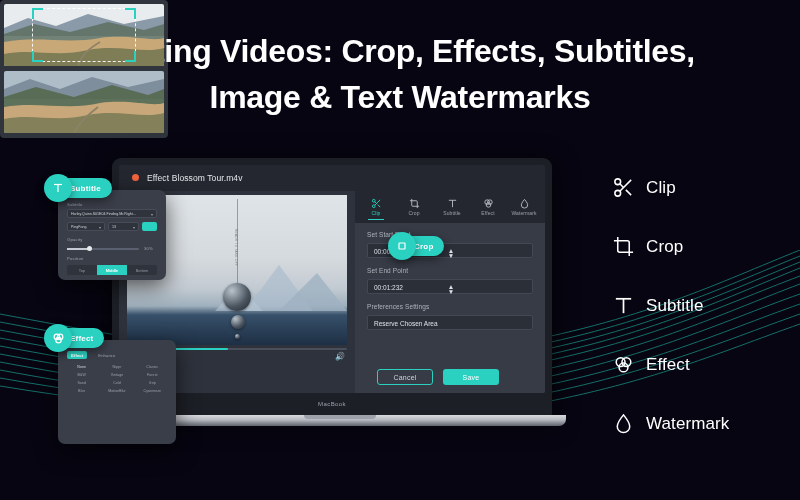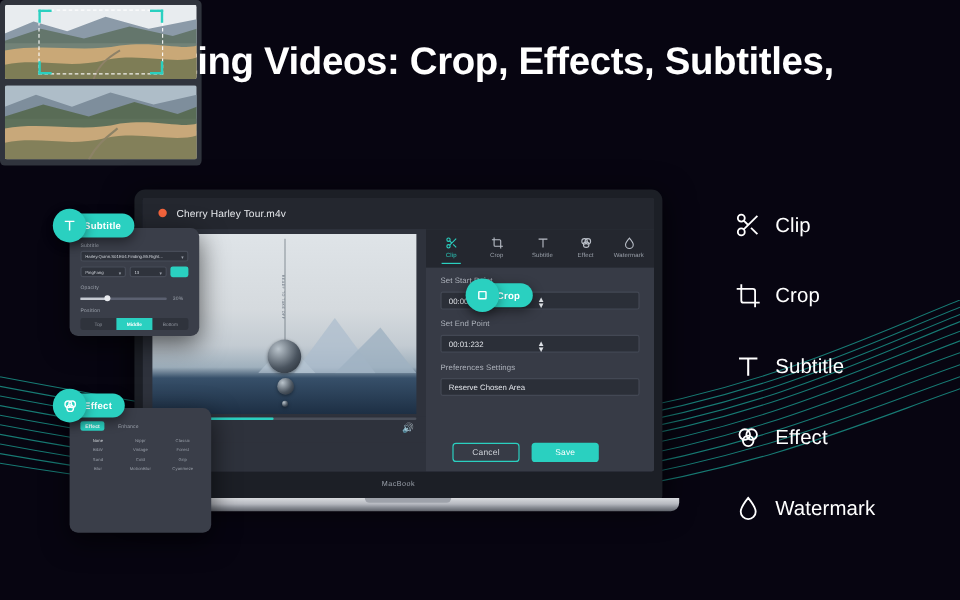--- a/index.html
+++ b/index.html
@@ -162,32 +162,33 @@
       <path d="M0,120 C160,150 330,168 500,144 C640,120 720,82 800,54"></path>
       <path d="M0,72 C160,102 330,132 500,102 C640,78 720,38 800,6"></path>
       <path d="M0,128 C160,156 330,174 500,152 C640,128 720,92 800,64"></path>
       <path d="M0,64 C160,94 330,126 500,96 C640,72 720,32 800,0"></path>
       <path d="M0,136 C160,162 330,178 500,160 C640,138 720,102 800,74"></path>
     </g>
   </svg>
 
   <div class="headline">
     <span>Editing Videos: Crop, Effects, Subtitles,</span>
+    <span class="l2">Image &amp; Text Watermarks</span>
   </div>
 
   <div class="laptop">
 
     <div class="screen-frame">
       <div class="mb-label">MacBook</div>
 
       <div class="screen">
 
         <div class="titlebar">
           <span class="dot"></span>
-          <span class="app-title">Cherry Harley Tour.m4v</span>
+          <span class="app-title">Effect Blossom Tour.m4v</span>
         </div>
 
         <div class="video-pane">
           <div class="video-canvas">
             <svg class="mtn" width="220" height="60" viewBox="0 0 220 60" style="left:0;bottom:34px">
               <path d="M118,60 L152,14 L186,60 Z" fill="#aebecd" opacity="0.75"></path>
               <path d="M152,60 L190,22 L220,60 Z" fill="#9fb1c2" opacity="0.8"></path>
               <path d="M88,60 L112,34 L136,60 Z" fill="#b8c6d3" opacity="0.6"></path>
             </svg>
             <div class="vstring" style="left:110px; top:4px; height:86px;"></div>

